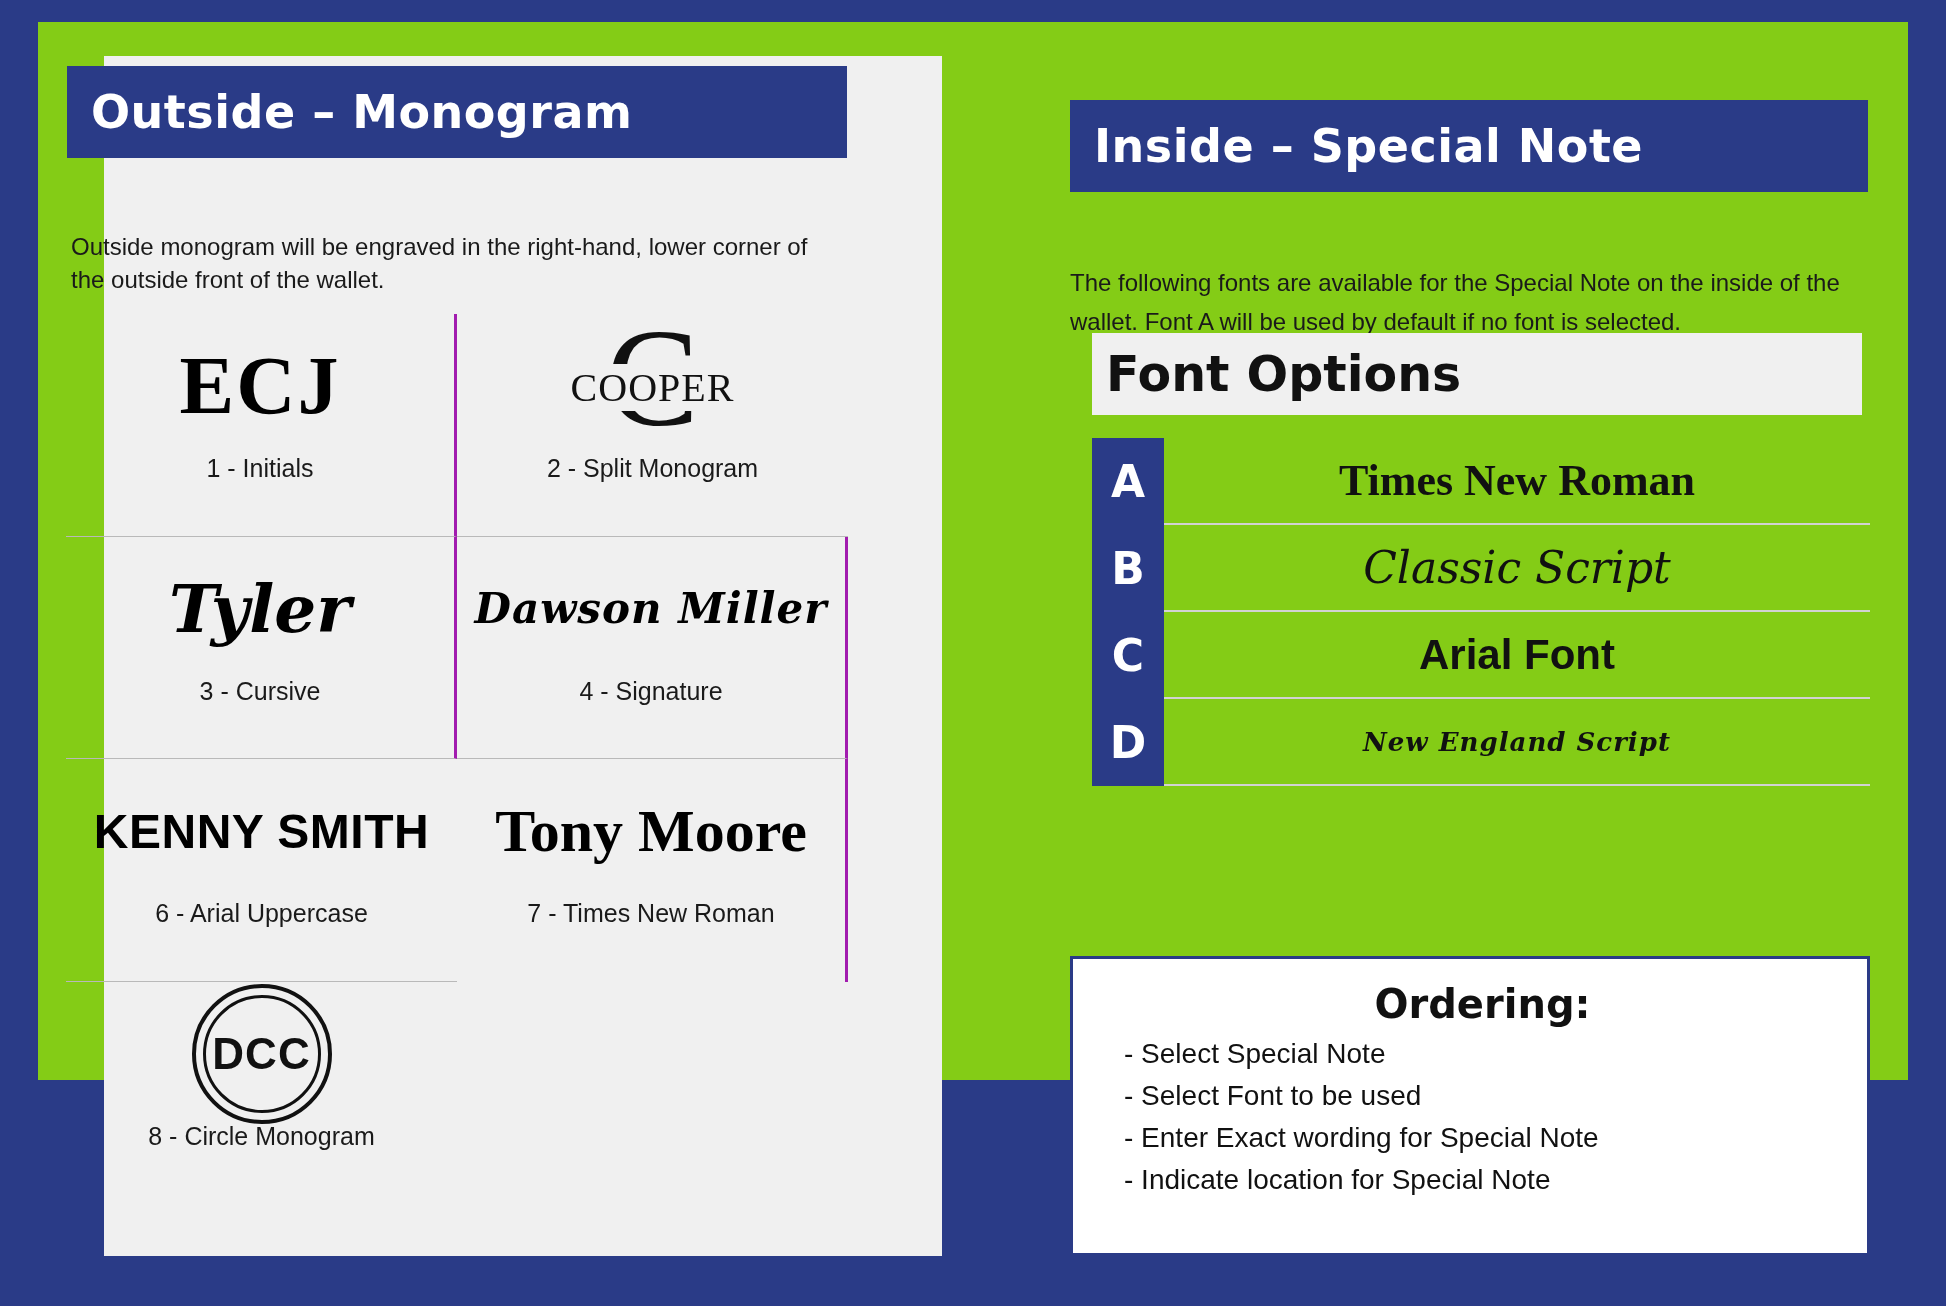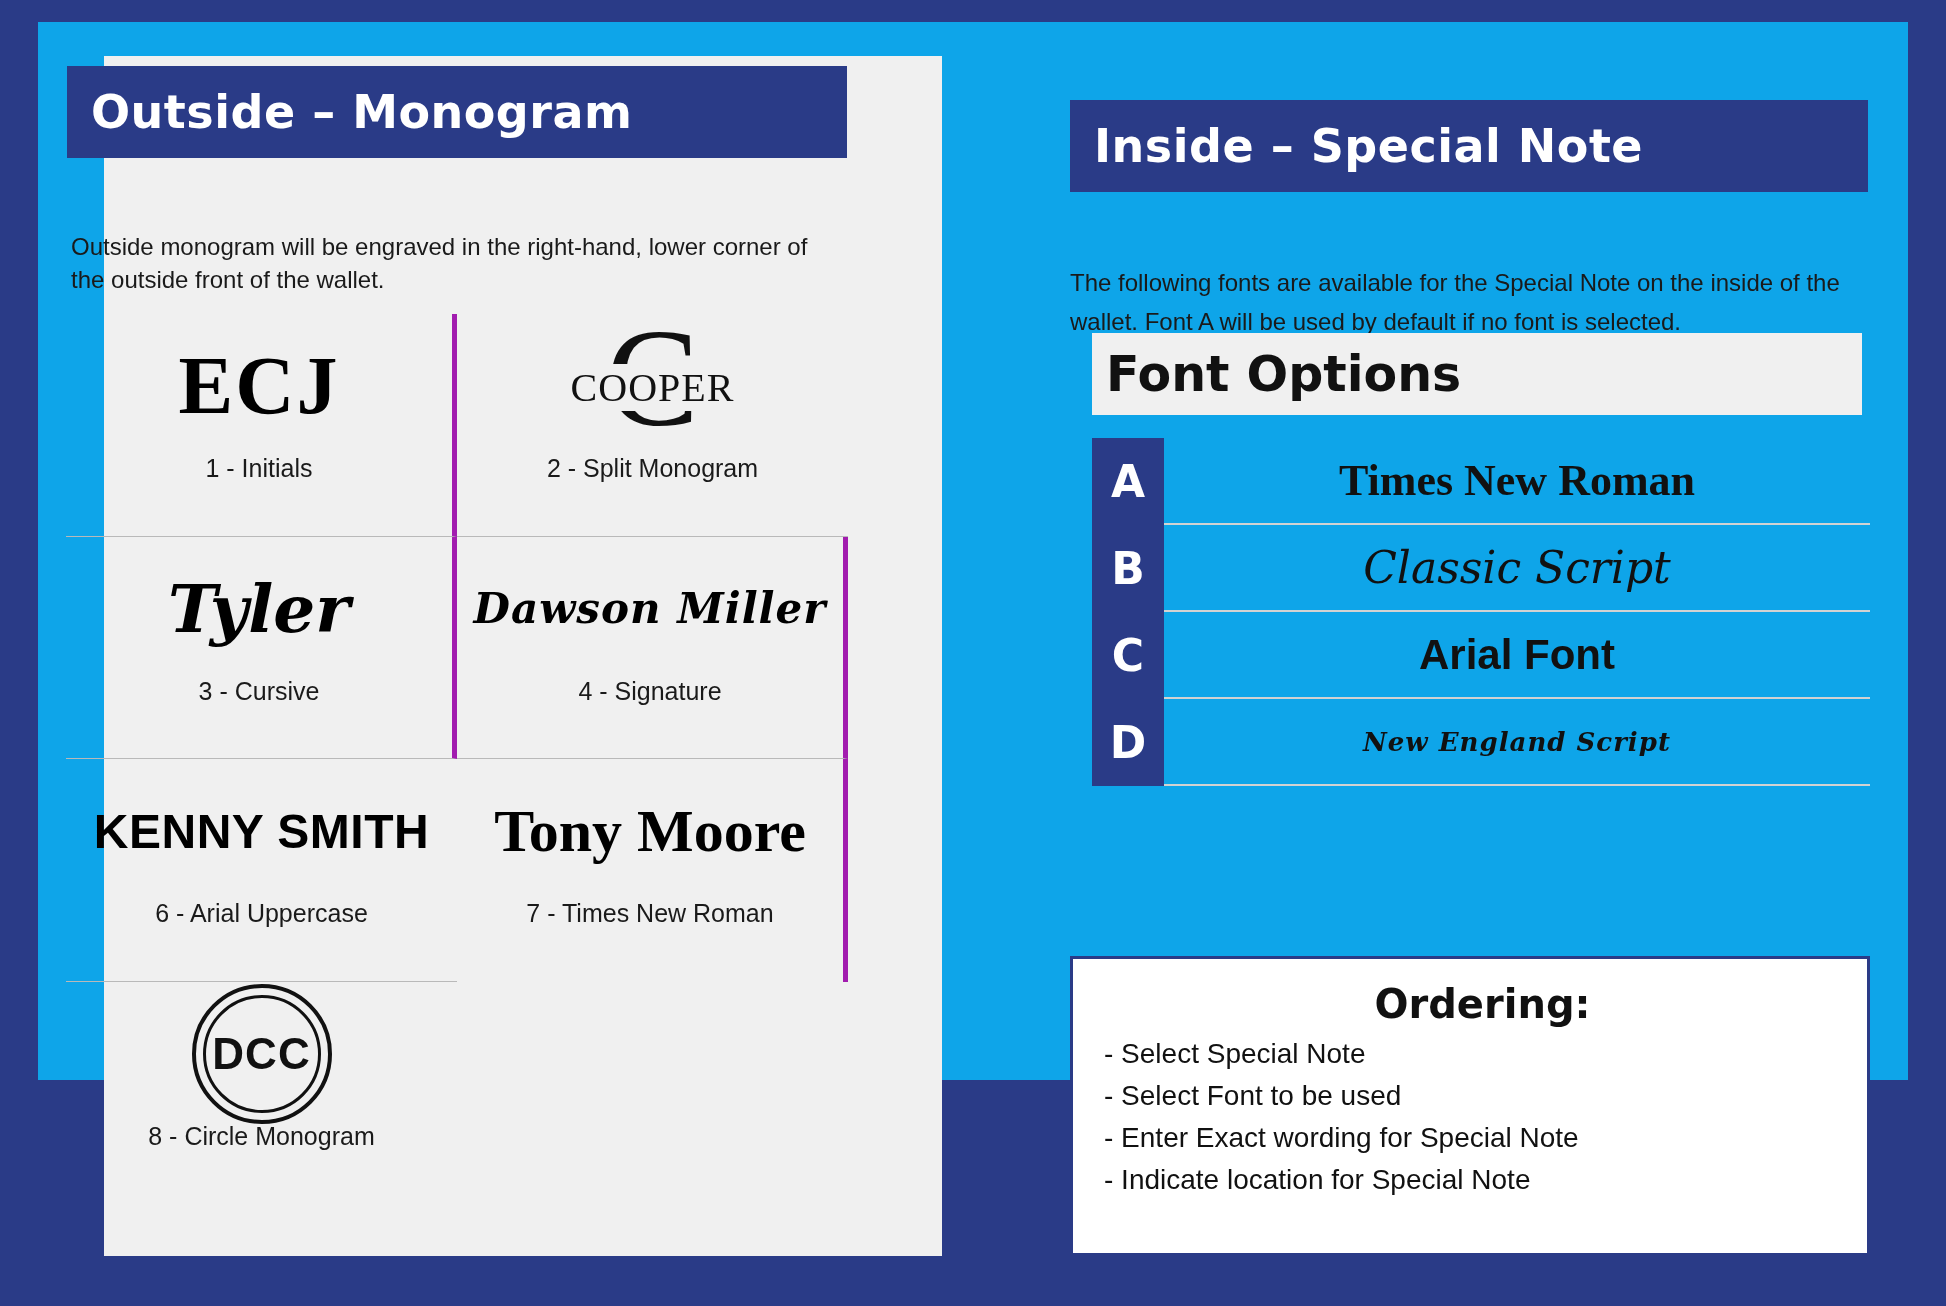--- a/index.html
+++ b/index.html
@@ -12,21 +12,21 @@
     background: #2a3b87;
     font-family: "Liberation Sans", sans-serif;
     overflow: hidden;
   }
   .page {
     position: absolute;
     left: 38px;
     top: 22px;
     width: 1870px;
     height: 1058px;
-    background: #0ea5e9;
+    background: #84cc16;
     text-decoration: underline;
   }
 
   
   .left-panel {
     position: absolute;
     left: 66px;
     top: 34px;
     width: 838px;
     height: 1200px;
@@ -73,21 +73,21 @@
   }
   .cell {
     position: relative;
     display: flex;
     flex-direction: column;
     align-items: center;
     justify-content: flex-start;
     box-sizing: border-box;
     padding-top: 6px;
   }
-  .cell.rb { border-right: 5px solid #a21caf; }
+  .cell.rb { border-right: 3px solid #a21caf; }
   .cell.bb { border-bottom: 1px solid #b9b9b9; }
   .sample {
     height: 132px;
     display: flex;
     align-items: center;
     justify-content: center;
     width: 100%;
   }
   .caption {
     font-size: 25px;
@@ -297,21 +297,21 @@
   .ordering-title {
     font-family: "DejaVu Sans", sans-serif;
     font-weight: bold;
     font-size: 40px;
     color: #111;
     padding: 22px 1px 0 26px;
     text-align: center;
   }
   .ordering-list {
     margin: 6px 0 16px 0;
-    padding: 0 0 0 31px;
+    padding: 0 0 0 51px;
     list-style: none;
   }
   .ordering-list li {
     font-size: 28px;
     line-height: 42px;
     color: #111;
   }
 </style>
 </head>
 <body>

